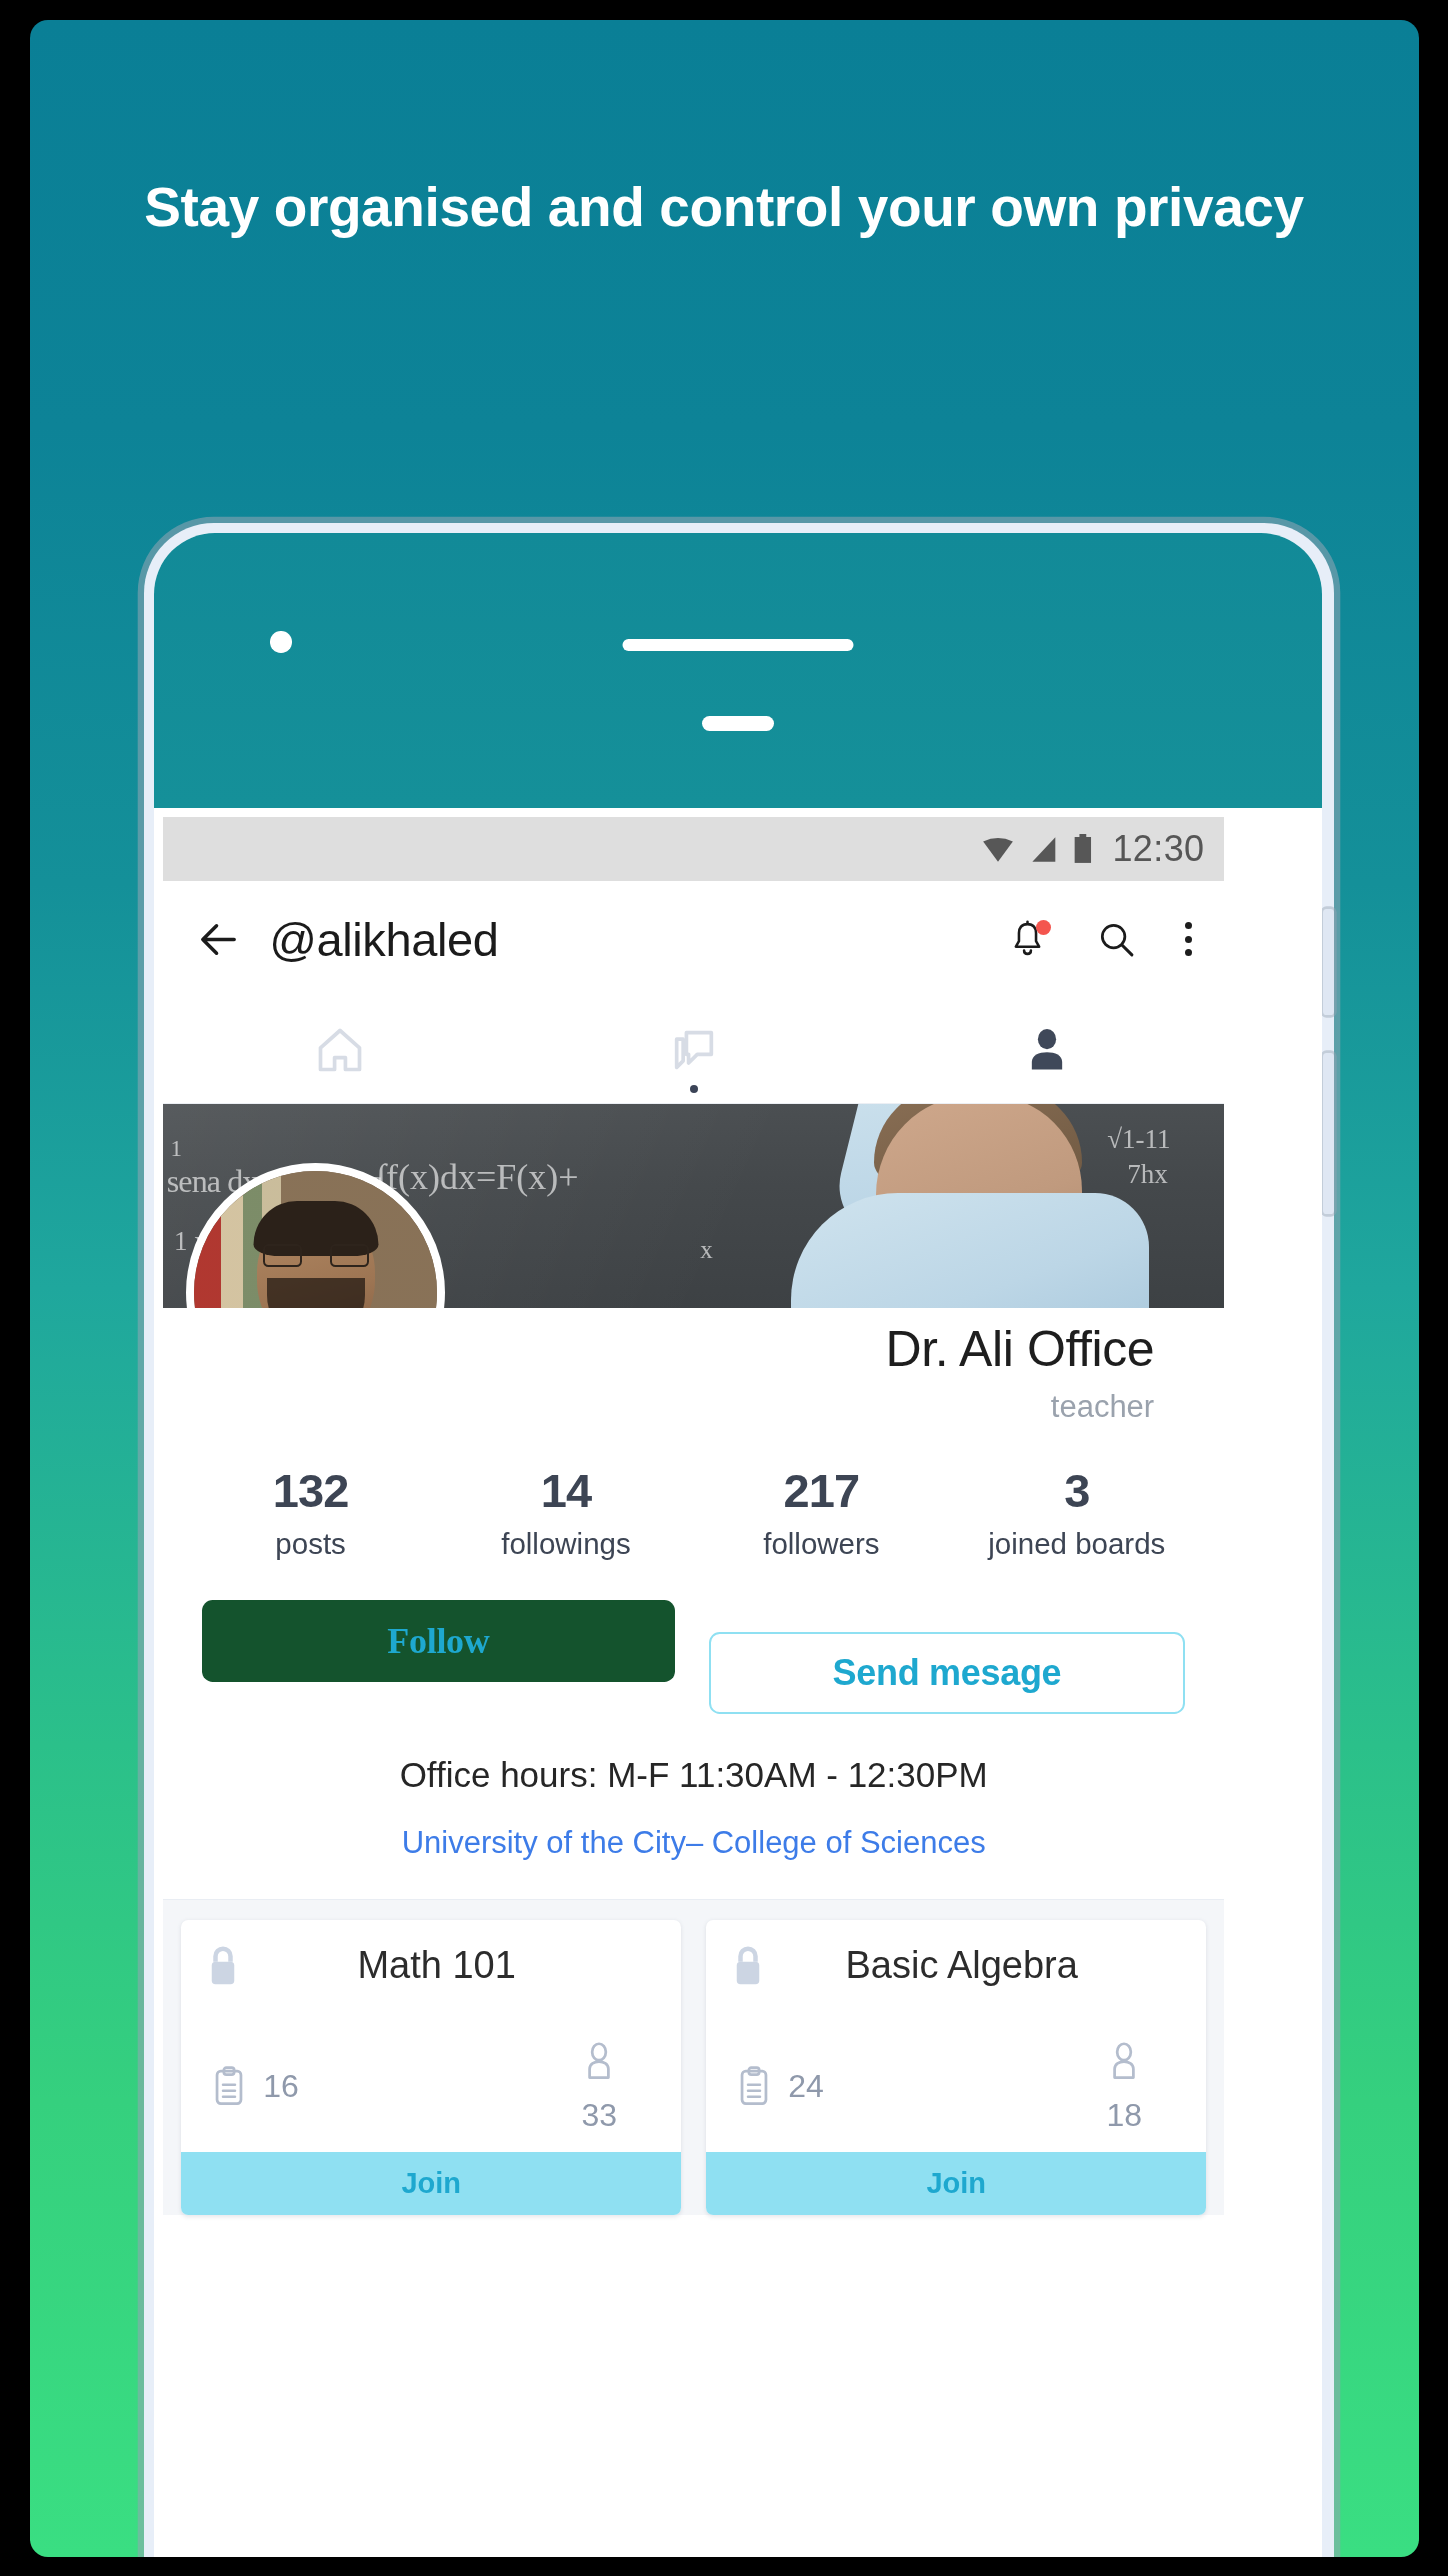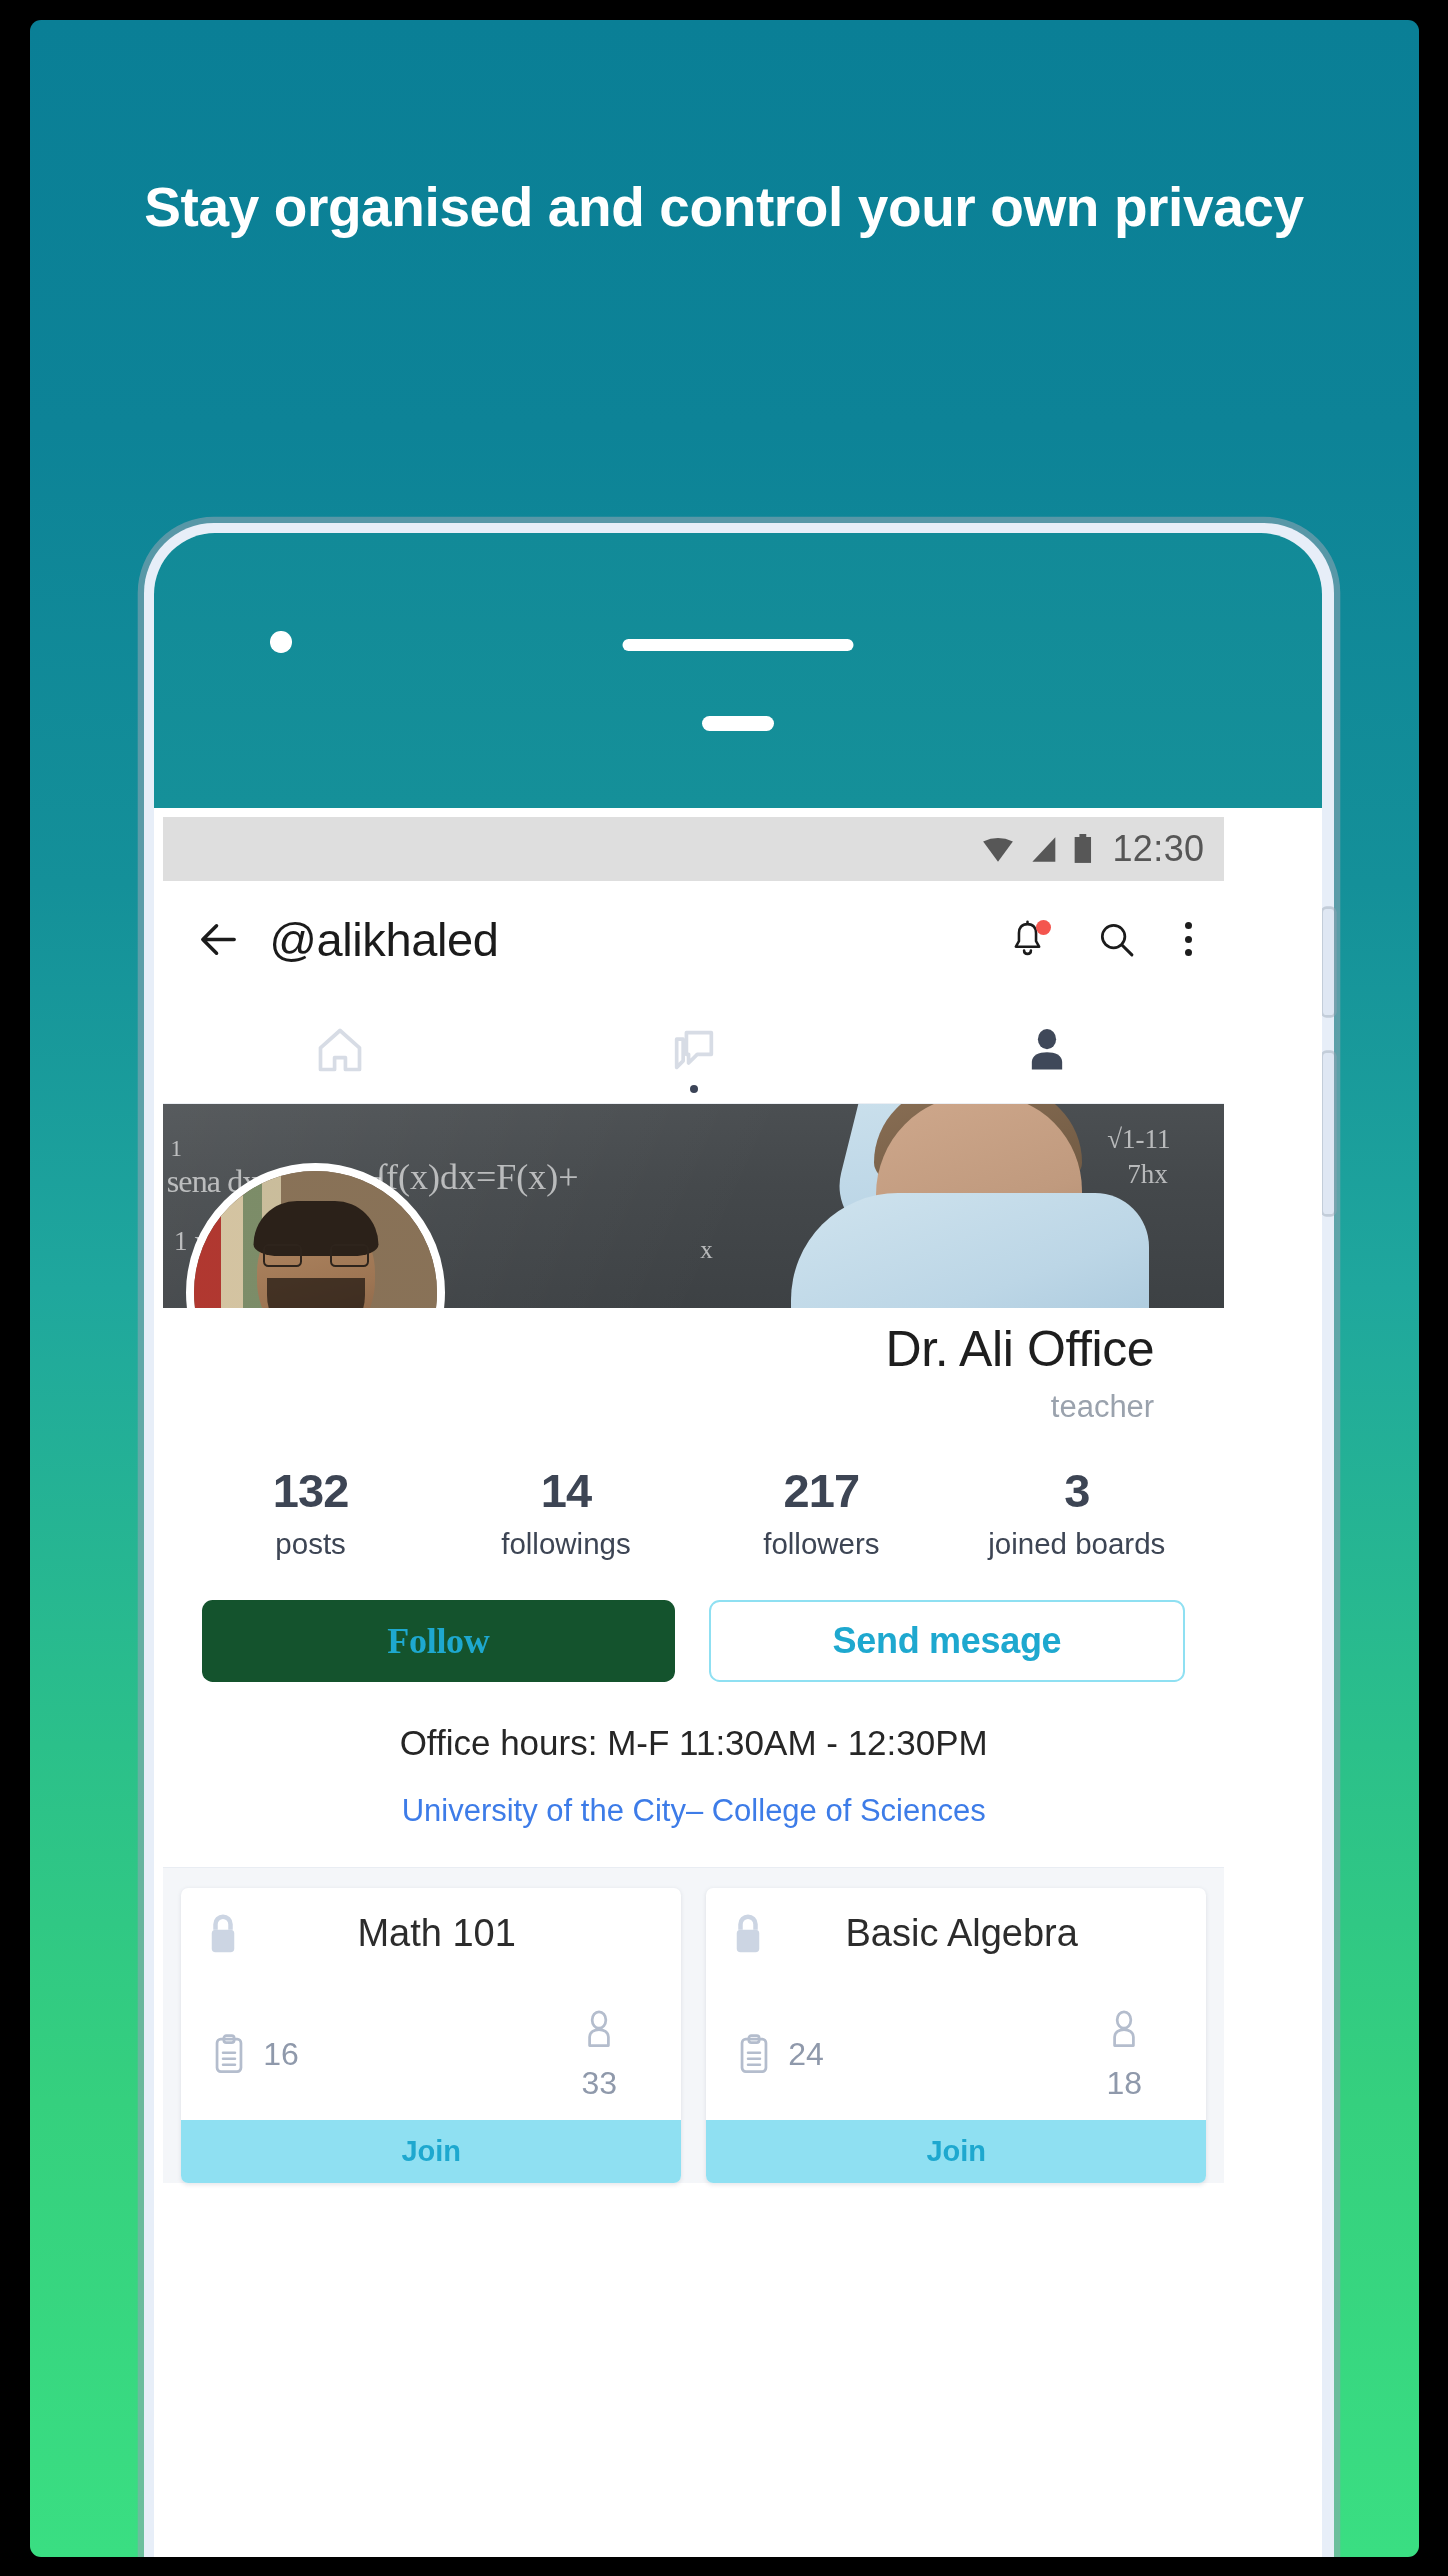--- a/index.html
+++ b/index.html
@@ -9,21 +9,21 @@
     background: #000;
     font-family: "Liberation Sans", sans-serif;
     overflow: hidden;
   }
 
   
   .promo {
     position: absolute;
     left: 29.5px; top: 19.7px;
     width: 1389px; height: 2537px;
-    border-radius: 11px;
+    border-radius: 18px;
     overflow: hidden;
     background: linear-gradient(180deg,
         #0a7f96 0%,
         #0d8397 16%,
         #149099 34%,
         #1fa79d 50%,
         #2bc08a 68%,
         #35d07e 82%,
         #3ade82 100%);
   }
@@ -288,21 +288,21 @@
     padding: 39px 39px 0 39px;
   }
   .btn {
     flex: 1; height: 82px; border-radius: 10.7px;
     display: flex; align-items: center; justify-content: center;
     font-size: 36px; font-weight: 600; letter-spacing: -0.3px;
     cursor: pointer; border: none;
     font-family: "Liberation Sans", sans-serif;
   }
   .btn-follow { background: #14532d; color: #1ea8cf; font-family: Liberation Serif, serif; }
-  .btn-msg { background: #ffffff; color: #1ea8cf; border: 2.7px solid #8fe0f2; }
+  .btn-msg { background: #ffffff; color: #1ea8cf; border: 2.7px solid #8fe0f2; margin-top: 32px; }
 
   
   .office {
     margin-top: 41px; text-align: center;
     font-size: 35px; color: #262626;
   }
   .univ {
     margin-top: 30px; text-align: center;
     font-size: 31px; color: #3d7ce8; cursor: pointer;
   }

